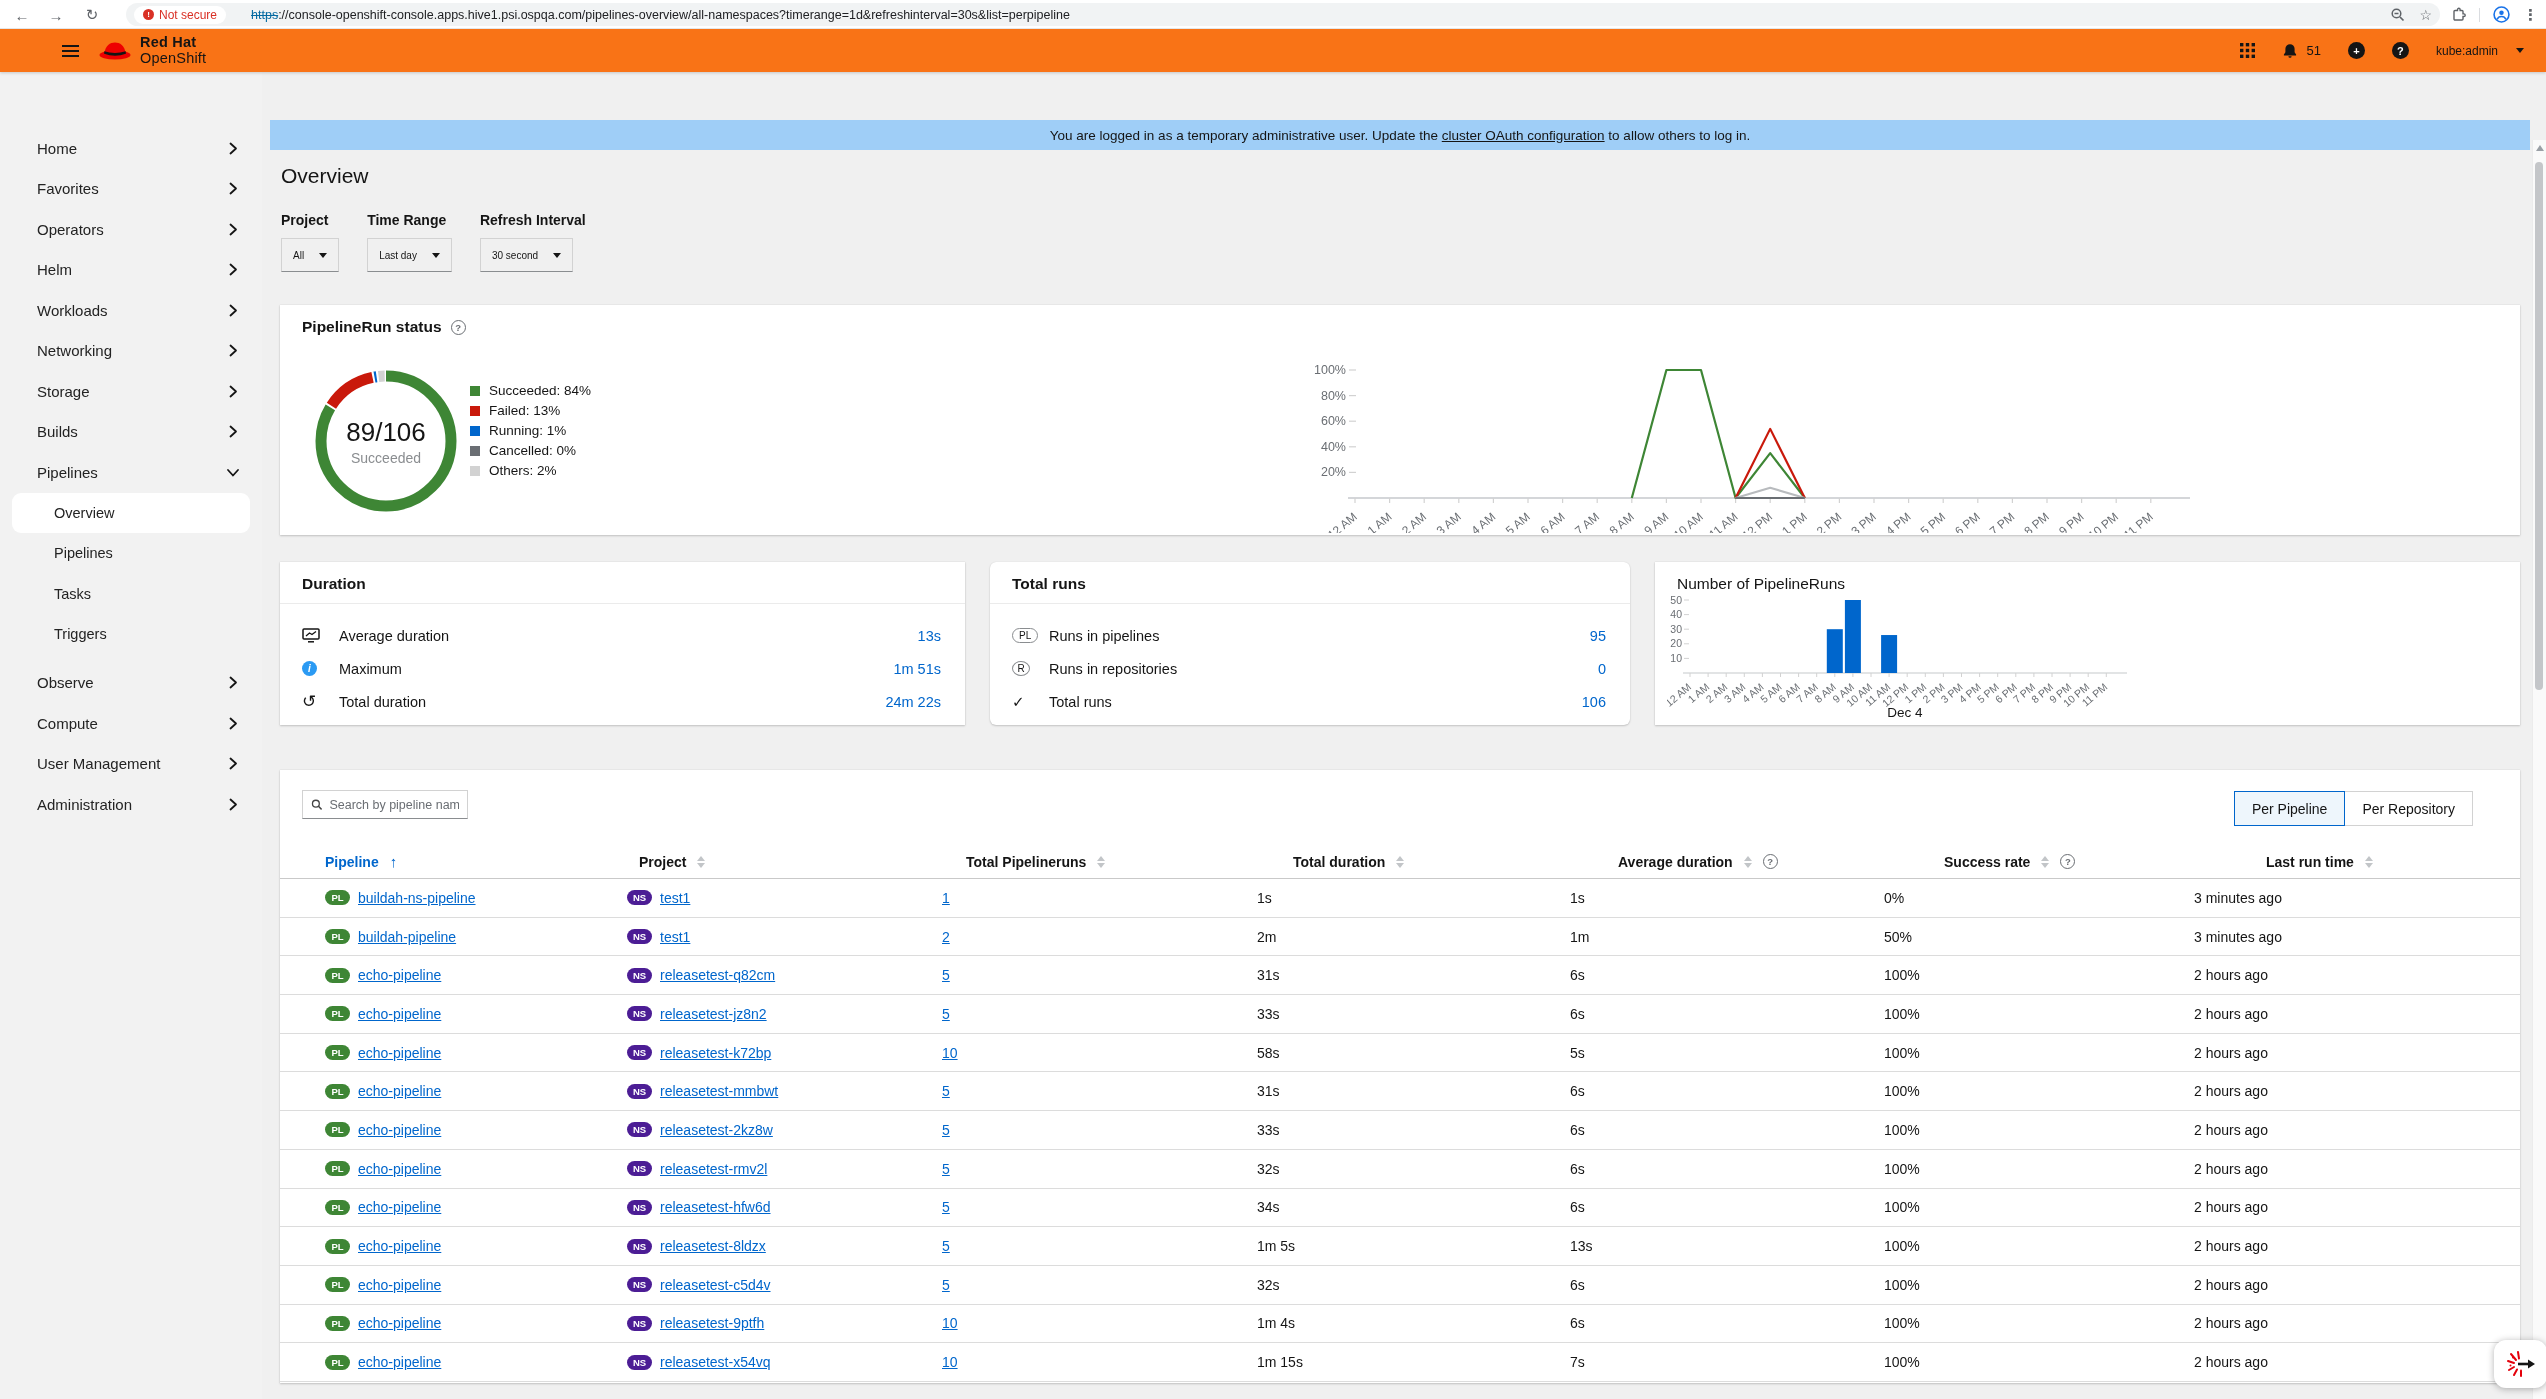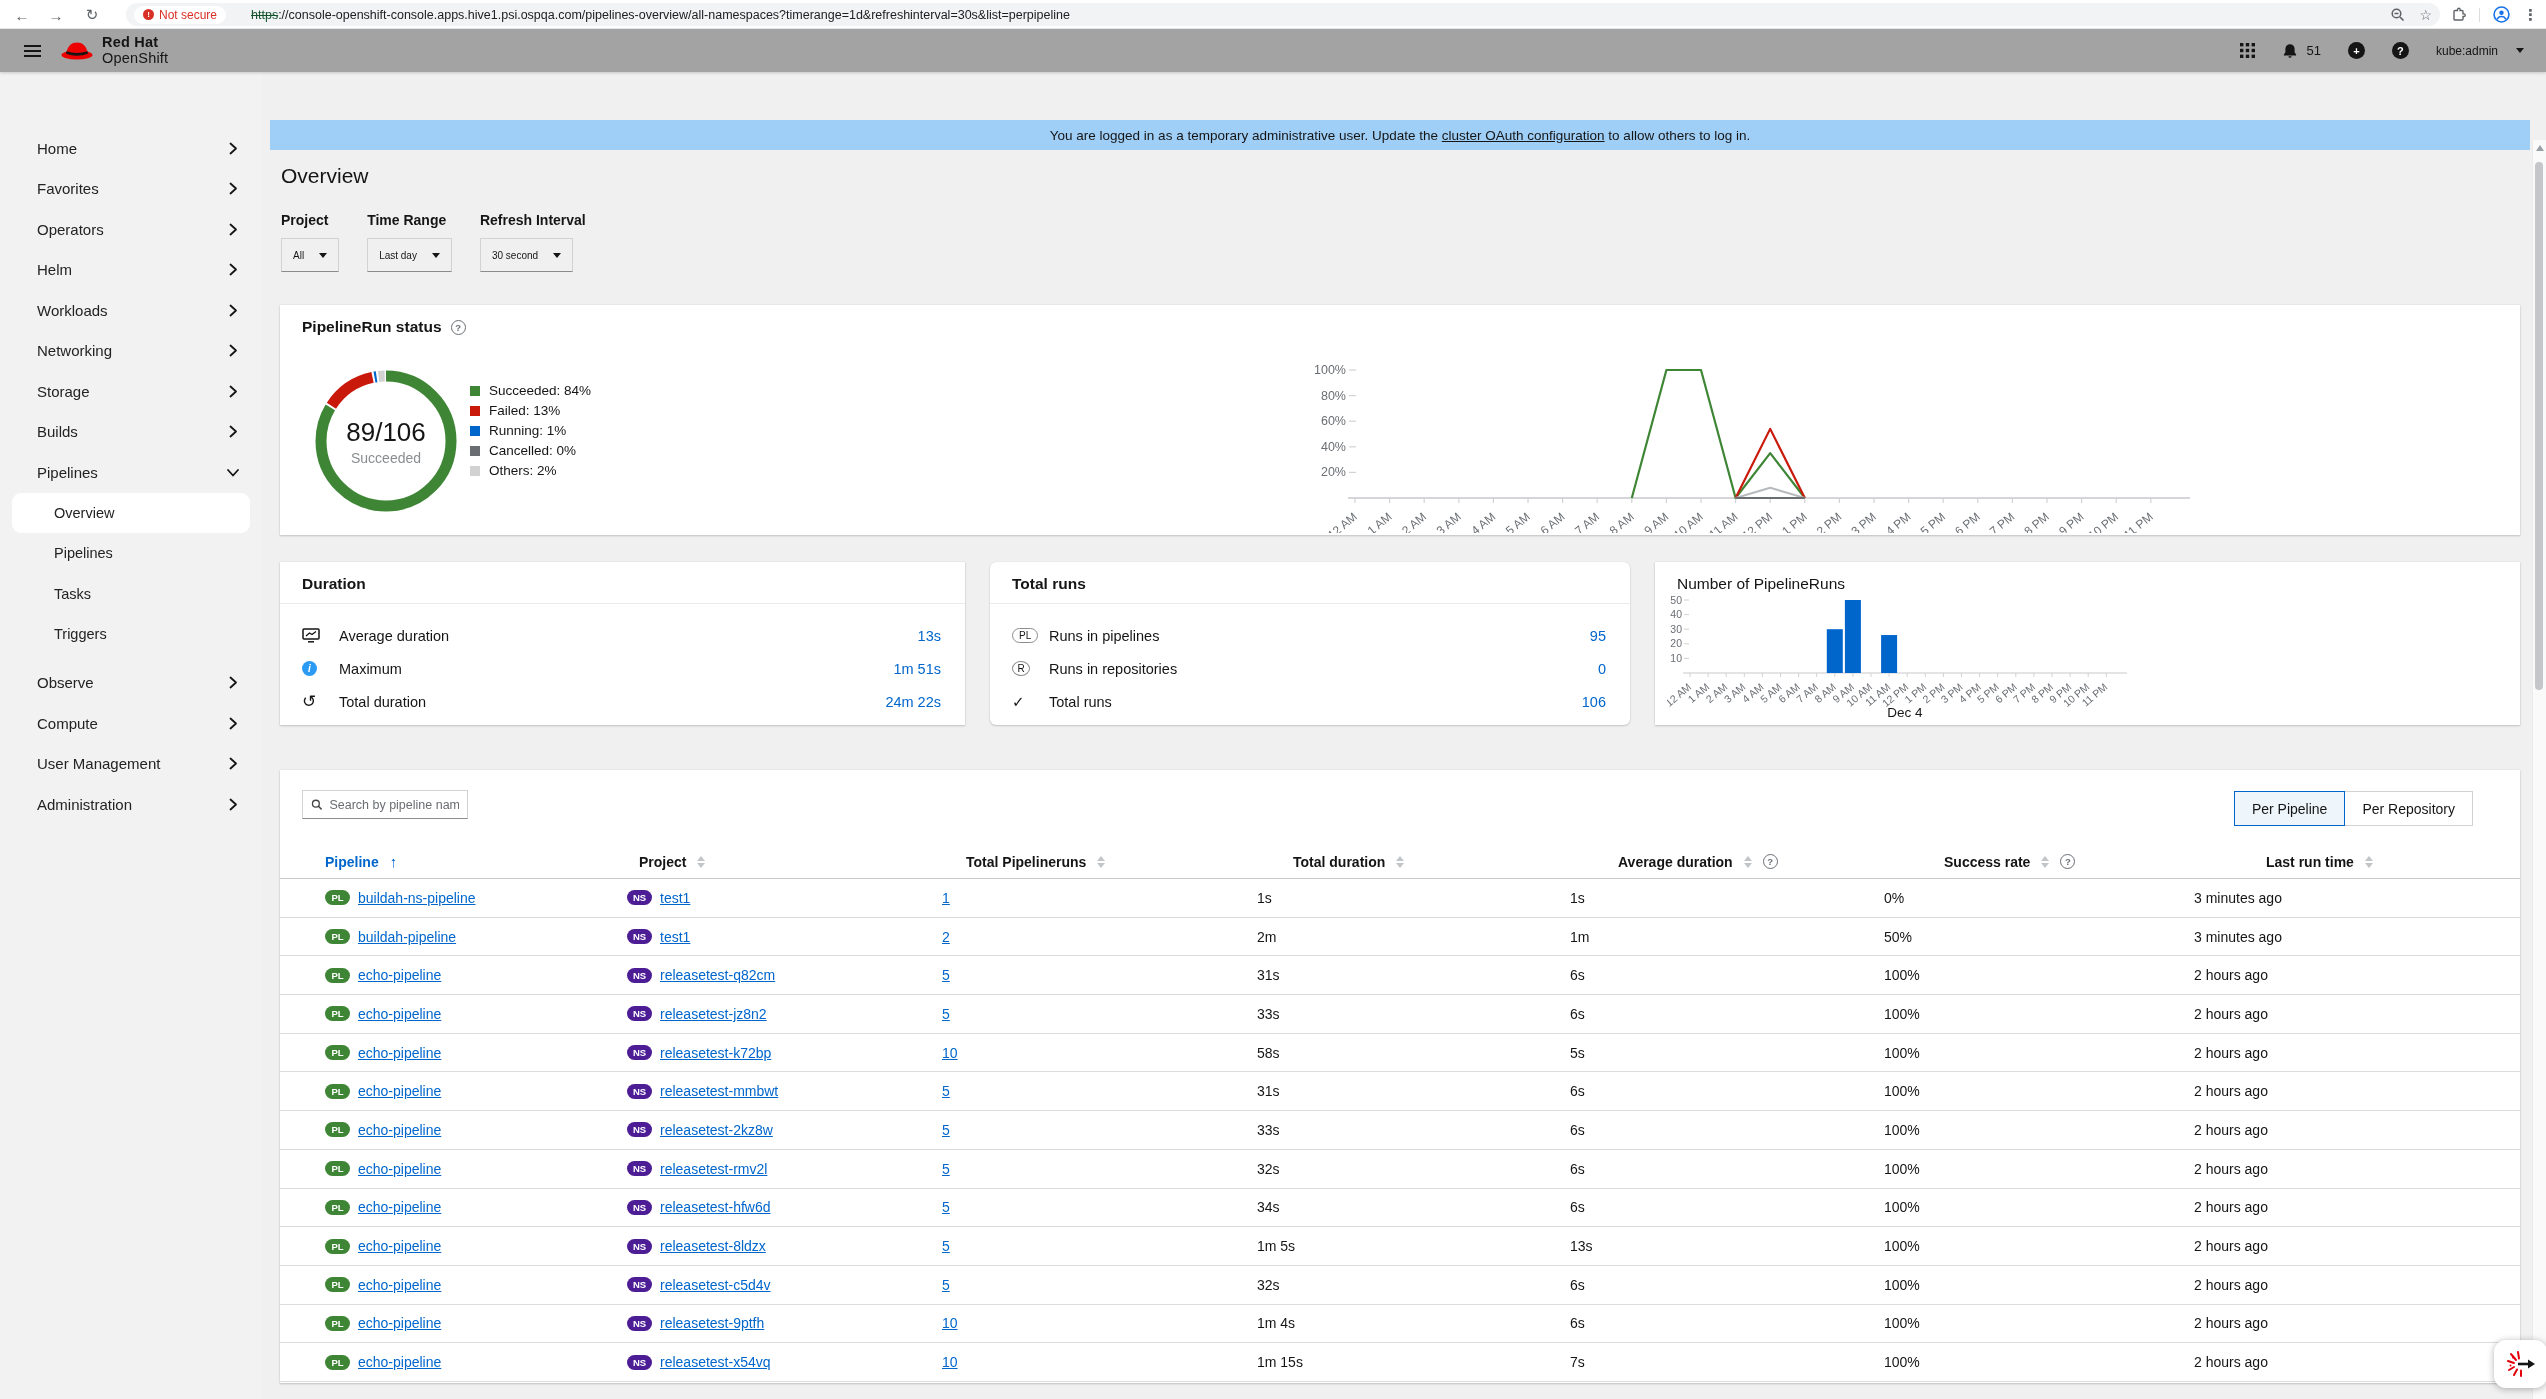--- a/index.html
+++ b/index.html
@@ -13,29 +13,29 @@
     border-bottom:1px solid #e4e6e8; z-index:20; }
   .bnav { position:absolute; top:3px; font-size:15px; color:#5f6368; width:24px; height:24px;
     display:flex; align-items:center; justify-content:center; cursor:pointer; }
   .omnibox { position:absolute; left:126px; right:106px; top:3px; height:23px; background:#f1f3f4;
     border-radius:12px; display:flex; align-items:center; padding:0 8px; }
   .notsecure { background:#fff; border-radius:10px; height:18px; display:flex; align-items:center;
     gap:5px; padding:0 9px; color:#d93025; font-size:12px; margin-right:14px; }
   .ns-dot { width:11px; height:11px; border-radius:50%; background:#d93025; color:#fff; font-size:8px;
     font-weight:700; display:flex; align-items:center; justify-content:center; }
   .urltext { font-size:12.5px; color:#202124; white-space:nowrap; overflow:hidden; }
-  .urltext .scheme { color:#14532d; text-decoration:line-through;padding-left:11px; }
+  .urltext .scheme { color:#0369a1; text-decoration:line-through;padding-left:11px; }
   .omni-right { margin-left:auto; display:flex; align-items:center; gap:14px; }
   .star { font-size:14px; color:#5f6368; }
   .browser-right { position:absolute; right:8px; top:2px; height:25px; display:flex; align-items:center; gap:13px; }
   .vsep { width:1px; height:14px; background:#dadce0; }
   .kebab { color:#5f6368; font-size:15px; font-weight:700; letter-spacing:0; }
   
-  .masthead { position:absolute; top:29px; left:0; right:0; height:43px; background:#a3a3a3;
-    box-shadow:0 1px 3px rgba(0,0,0,.18); z-index:10; display:flex; align-items:center; }
+  .masthead { position:absolute; top:29px; left:0; right:0; height:43px; background:#f97316;
+    box-shadow:0 1px 3px rgba(0,0,0,.18); z-index:10; display:flex; align-items:center;padding-left:38px; }
   .hamburger { margin-left:24px; width:17px; cursor:pointer; }
   .hamburger div { height:2px; background:#151515; margin:3px 0; }
   .brand { display:flex; align-items:center; gap:7px; margin-left:18px; }
   .brandtext { line-height:1.05; font-size:14.5px; letter-spacing:.2px; }
   .brandtext .b1 { font-weight:700; }
   .mast-right { margin-left:auto; margin-right:22px; display:flex; align-items:center; gap:27px; }
   .badge-count { font-size:13px; margin-left:-19px; }
   .circ-ico { width:17px; height:17px; border-radius:50%; background:#151515; color:#fff; font-size:11px;
     font-weight:700; display:flex; align-items:center; justify-content:center; cursor:pointer; }
   .usermenu { display:flex; align-items:center; gap:18px; font-size:12px; cursor:pointer; }

